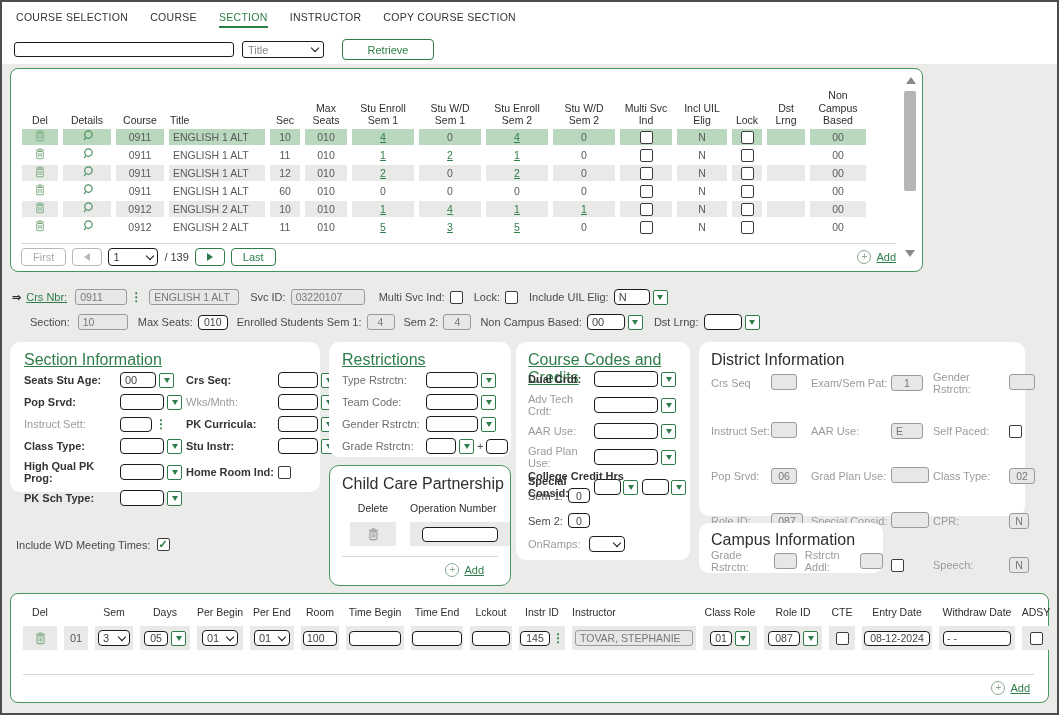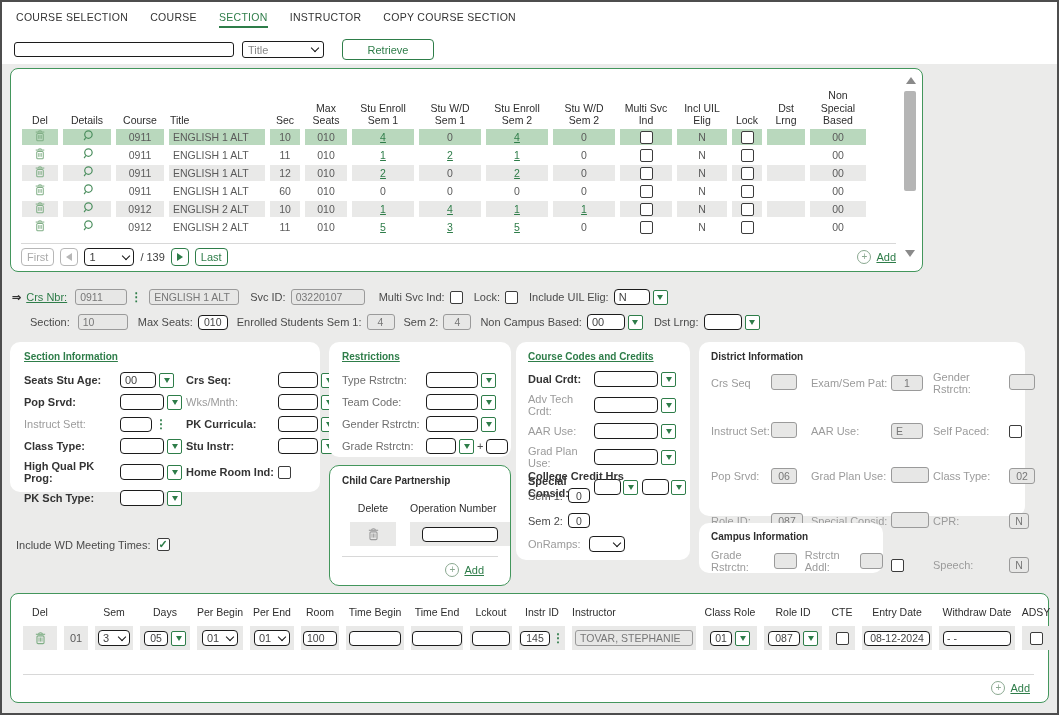--- a/index.html
+++ b/index.html
@@ -42,21 +42,21 @@
        border:1.6px solid #43965c;border-radius:8px}
   table.grid{border-collapse:separate;border-spacing:5px 2px;margin:18px 0 0 6px}
   .grid th{font-weight:normal;color:#2e2e2e;vertical-align:bottom;line-height:1.2;padding:0 1px;
        text-align:center;font-size:10.5px}
   .grid td{height:16px;text-align:center;color:#5a5a5a;font-size:10.5px;padding:0 2px}
   tr.sel-row td{background:#b9d8bd}
   tr.alt td{background:#e9e9e8}
   td.title-cell{text-align:left;padding-left:4px}
   .pager{position:absolute;left:10px;right:26px;bottom:5px;border-top:1px solid #d8d8d8;
        padding-top:4px;display:flex;align-items:center;gap:6px}
-  .pbtn{height:16px;padding:0 5px;border:1.4px solid #b7b7b7;border-radius:4px;color:#aaa;
+  .pbtn{height:16px;padding:0 11px;border:1.4px solid #b7b7b7;border-radius:4px;color:#aaa;
        display:flex;align-items:center;background:#fff}
   .pbtn.en{border-color:#2e7d49;color:#2e7d49}
   .ptri-l{width:0;height:0;border-top:4px solid transparent;border-bottom:4px solid transparent;border-right:6px solid #b7b7b7}
   .ptri-r{width:0;height:0;border-top:4px solid transparent;border-bottom:4px solid transparent;border-left:6px solid #2e7d49}
   .psel{height:16px;width:40px;border:1.6px solid #1c1c1c;border-radius:4px;display:flex;
        align-items:center;justify-content:space-between;padding:0 4px;background:#fff}
   .addlink{margin-left:auto;display:flex;align-items:center;gap:5px;color:#2e7d49}
   .addlink .txt{text-decoration:underline}
   .pluscirc{width:12px;height:12px;border:1.2px solid #8aa890;border-radius:50%;color:#8aa890;
        font-size:10px;line-height:11px;text-align:center;flex:none}
@@ -67,21 +67,21 @@
        border-top:7px solid #8a8a8a;margin:0 auto;position:absolute;bottom:0;left:1px}
   .sthumb{position:absolute;top:14px;left:0;width:12px;height:100px;background:#b5b5b5;border-radius:2px}
   
   .recrow{position:absolute;display:flex;align-items:center;white-space:nowrap}
   .flbl{color:#4a4a4a}
   .flbl.b{font-weight:bold;color:#343434}
   .flbl.dim{color:#9b9b9b}
   
   .panel{position:absolute;background:#fff;border-radius:10px}
   .panel.greenborder{border:1.6px solid #43965c}
-  .ptitle{font-weight:bold;color:#2f2f2f;font-size:10px}
+  .ptitle{font-weight:normal;color:#2f2f2f;font-size:16px}
   .ptitle.green{color:#2e7d49;text-decoration:underline}
   .sgrid{display:grid;align-items:center}
   .mrow{display:flex;align-items:center}
   
   .meetpanel{position:absolute;left:8px;top:591px;width:1037px;height:108px;background:#fff;
        border:1.6px solid #43965c;border-radius:8px}
   .mcols{position:absolute;left:12px;top:12px;display:flex;gap:7px;align-items:flex-start}
   .mcol{display:flex;flex-direction:column;align-items:center;gap:8px}
   .mhead{font-size:10.5px;color:#2e2e2e;white-space:nowrap}
   .mcell{background:#e9e9e8;height:24px;display:flex;align-items:center;justify-content:center;
@@ -141,21 +141,21 @@
         <th>Sec</th>
         <th>Max Seats</th>
         <th>Stu Enroll Sem 1</th>
         <th>Stu W/D Sem 1</th>
         <th>Stu Enroll Sem 2</th>
         <th>Stu W/D Sem 2</th>
         <th>Multi Svc Ind</th>
         <th>Incl UIL Elig</th>
         <th>Lock</th>
         <th>Dst Lrng</th>
-        <th>Non Special Based</th>
+        <th>Non Campus Based</th>
       </tr>
 
       <tr class="sel-row">
         <td><svg viewBox="0 0 14 15" width="12" height="13">
                 <g fill="none" stroke="#7fae85" stroke-width="1.2">
                   <path d="M2 3.5h10"></path>
                   <path d="M5 3.2c0-1.8 4-1.8 4 0"></path>
                   <rect x="3.2" y="5.2" width="7.6" height="8.4" rx="1.2"></rect>
                   <path d="M5.4 7v4.4M7 7v4.4M8.6 7v4.4" stroke-width="0.9"></path>
                 </g>

